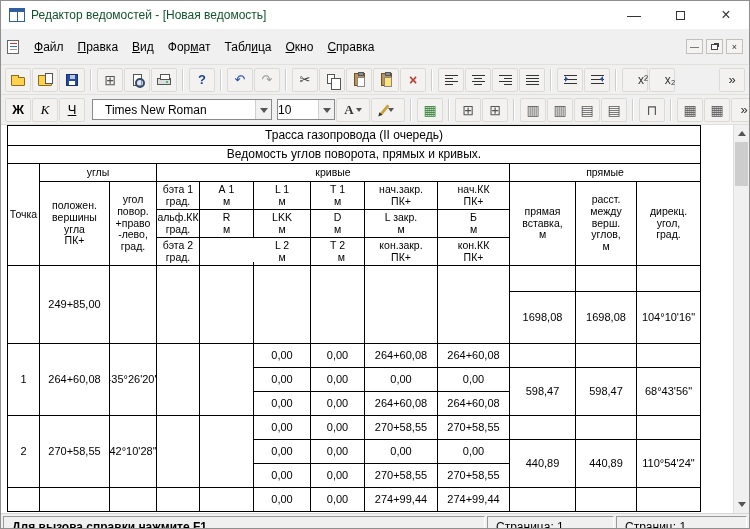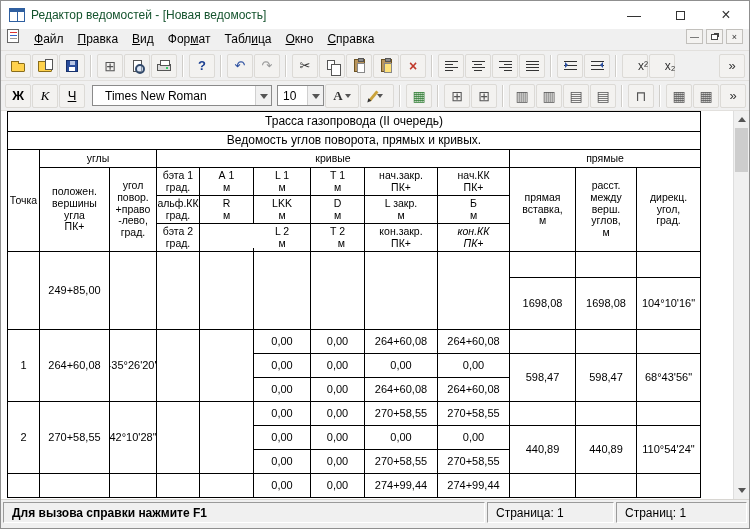--- a/index.html
+++ b/index.html
@@ -10,21 +10,21 @@
   .titlebar{height:28px;background:#fff;display:flex;align-items:center;}
   .app-icon{position:relative;width:16px;height:14px;border:1px solid #2f5fa0;background:#fff;margin:0 6px 0 8px;flex:none;}
   .app-icon::before{content:"";position:absolute;left:0;right:0;top:0;height:3px;background:#2f5fa0;}
   .app-icon::after{content:"";position:absolute;left:7px;top:3px;bottom:0;width:1px;background:#2f5fa0;}
   .title{font-size:12px;color:#14532d;white-space:nowrap;}
   .win-buttons{margin-left:auto;display:flex;height:100%;}
   .win-btn{width:46px;height:100%;display:flex;align-items:center;justify-content:center;font-size:14px;color:#333;background:#fff;border:none;}
   .ic-max{width:9px;height:9px;border:1px solid #333;}
 
   
-  .menubar{height:22px;background:#f0f0f0;display:flex;align-items:flex-start;border-bottom:1px solid #e2e0dd;}
+  .menubar{height:36px;background:#f0f0f0;display:flex;align-items:center;border-bottom:1px solid #e2e0dd;}
   .doc-icon{position:relative;width:12px;height:14px;background:#fff;border:1px solid #666;margin:0 8px 0 6px;flex:none;}
   .doc-icon::before{content:"";position:absolute;left:2px;top:2px;width:7px;height:1px;background:#d33;box-shadow:0 3px 0 #36c,0 6px 0 #999;}
   .menu-item{font-size:12px;padding:3px 7px;color:#000;background:transparent;border:none;cursor:default;}
   .menu-item .acc{text-decoration:underline;}
   .mdi-buttons{margin-left:auto;display:flex;gap:3px;padding-right:6px;}
   .mdi-btn{width:17px;height:15px;border:1px solid #c2c0bc;background:#f4f3f1;font-size:9px;display:flex;align-items:center;justify-content:center;color:#333;padding:0;}
   .ic-restore{width:7px;height:6px;border:1px solid #444;background:#fff;box-shadow:2px -2px 0 -1px #444;}
 
   
   .toolbar{height:30px;display:flex;align-items:center;padding:0 4px;background:#f0f0f0;border-bottom:1px solid #e2e0dd;gap:1px;}
@@ -68,21 +68,21 @@
   .ic-indent.dec::after{right:1px;border-right-color:#2b4fa0;}
   .ic-pencil{position:relative;width:3px;height:12px;background:#caa23a;transform:rotate(40deg);}
   .ic-pencil::after{content:"";position:absolute;bottom:-5px;left:-1px;border:2px solid transparent;border-top:4px solid #333;}
   .dd-arrow{width:0;height:0;border:3px solid transparent;border-top:4px solid #555;margin-top:4px;}
 
   .b-bold{font-weight:bold;font-size:13px;color:#000;}
   .b-italic{font-style:italic;font-family:"Liberation Serif",serif;font-size:13px;color:#000;}
   .b-under{text-decoration:underline;font-size:13px;color:#000;}
   .combo{height:21px;border:1px solid #8a8a8a;background:#fff;display:flex;align-items:center;font-size:12px;color:#000;flex:none;}
   .combo-font{width:180px;margin-left:6px;padding-left:12px;}
-  .combo-size{width:47px;margin-left:4px;padding-left:5px;}
+  .combo-size{width:58px;margin-left:4px;}
   .combo-arrow{margin-left:auto;width:16px;height:100%;background:#f1f1f1;border-left:1px solid #d0d0d0;display:flex;align-items:center;justify-content:center;}
   .combo-arrow::after{content:"";border:4px solid transparent;border-top:5px solid #555;margin-top:5px;}
   .sup-text{font-size:12px;color:#333;margin-left:16px;}
 
   
   .docarea{position:relative;height:388px;background:#fff;overflow:hidden;}
   .table-grid{position:absolute;left:6px;top:0;display:grid;
     grid-template-columns:32px 70px 47px 43px 54px 57px 54px 73px 72px 66px 61px 64px;
     grid-template-rows:20px 18px 18px 28px 28px 28px 26px 26px 26px 24px 24px 24px 24px 24px 24px 24px;
     border-top:1px solid #000;border-left:1px solid #000;background:#fff;}
@@ -360,21 +360,21 @@
         <div class="cell t-head pre" style="grid-area: 6 / 4 / span 1 / span 1;">бэта 2
 град.</div>
         <div class="cell t-head pre" style="grid-area: 6 / 5 / span 1 / span 1; margin-top: 24px;">А 2
 м</div>
         <div class="cell t-head pre" style="grid-area: 6 / 6 / span 1 / span 1;">L 2
 м</div>
         <div class="cell t-head pre" style="grid-area: 6 / 7 / span 1 / span 1; text-align: right;">T 2
 м</div>
         <div class="cell t-head pre" style="grid-area: 6 / 8 / span 1 / span 1;">кон.закр.
 ПК+</div>
-        <div class="cell t-head pre" style="grid-area: 6 / 9 / span 1 / span 1; font-style: italic;">кон.КК
+        <div class="cell t-head pre" style="grid-area: 6 / 9 / span 1 / span 1;">кон.КК
 ПК+</div>
         <div class="cell t-head pre" style="grid-area: 4 / 10 / span 3 / span 1;">прямая
 вставка,
 м</div>
         <div class="cell t-head pre" style="grid-area: 4 / 11 / span 3 / span 1;">расст.
 между
 верш.
 углов,
 м</div>
         <div class="cell t-head pre" style="grid-area: 4 / 12 / span 3 / span 1;">дирекц.

